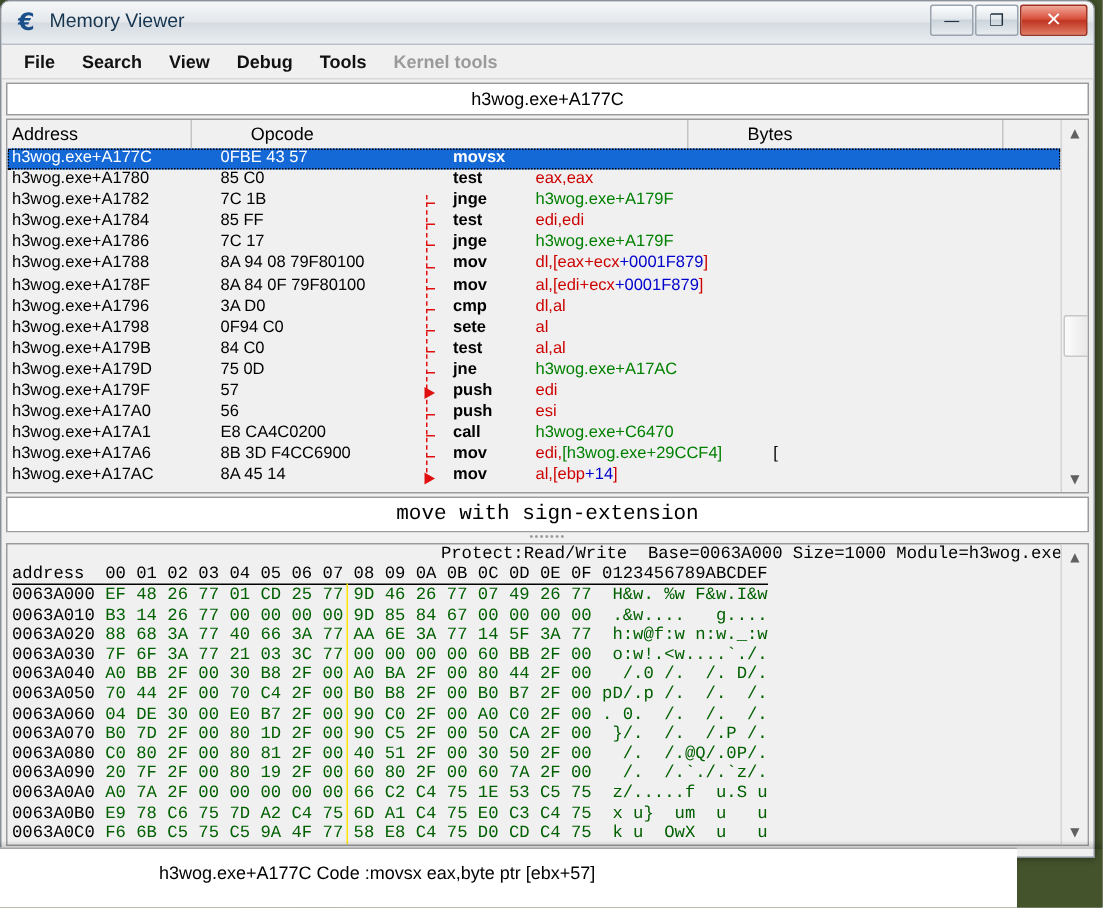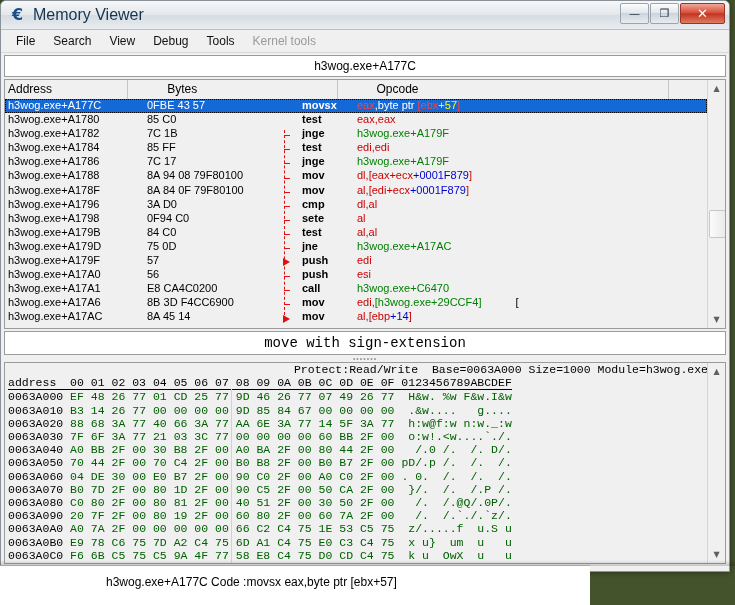--- a/index.html
+++ b/index.html
@@ -44,21 +44,21 @@
     background:linear-gradient(180deg,#f6f7f8 0%,#e4e8ec 48%,#d6dce2 52%,#e9edf1 100%);
     border-bottom:1px solid #b9c0c7;
     position:relative;
   }
   #titlebar .app-icon{
     position:absolute;left:7px;top:4px;width:19px;height:19px;
     font-size:16px;color:#1b4f8a;line-height:19px;text-align:center;
     font-family:"DejaVu Sans",sans-serif;font-weight:bold;
   }
   #titlebar .title{
-    position:absolute;left:32px;top:5px;font-size:16px;color:#14344f;
+    position:absolute;left:32px;top:5px;font-size:13px;color:#14344f;
   }
   .winbtns{position:absolute;right:4px;top:2px;display:flex;gap:1px;}
   .winbtn{
     width:27px;height:19px;border:1px solid #9aa4ae;border-radius:2px;
     background:linear-gradient(180deg,#fcfdfd 0%,#e3e8ec 45%,#ccd4db 50%,#e7ecef 100%);
     position:relative;cursor:default;
   }
   .winbtn.close{
     width:43px;
     background:linear-gradient(180deg,#f0a79a 0%,#d9503c 45%,#c03522 52%,#e07b64 100%);
@@ -69,21 +69,21 @@
     color:#203040;font-size:11px;line-height:19px;text-align:center;
     font-family:"DejaVu Sans",sans-serif;
   }
   .winbtn.close .g{color:#fff;font-size:13px;font-weight:bold;}
 
   
   #menubar{
     height:22px;background:#f0f0f0;border-bottom:1px solid #d8d8d8;
     display:flex;align-items:center;padding-left:6px;
   }
-  #menubar .mi{font-size:12px;color:#111;padding:2px 9px;cursor:default;}
+  #menubar .mi{font-size:12px;color:#111;padding:2px 9px;cursor:default;font-weight:bold;}
   #menubar .mi.disabled{color:#9a9a9a;}
 
   
   #addr-banner{
     margin:2px 3px 0 3px;height:20px;
     background:#fff;border:1px solid #9b9b9b;
     display:flex;align-items:center;justify-content:center;
     font-size:12px;color:#000;
   }
 
@@ -185,21 +185,21 @@
   #hex-info{color:#000;white-space:pre;text-align:right;}
   #hex-colhead{color:#000;white-space:pre;border-bottom:1px solid #000;display:inline-block;}
   .hex-row{white-space:pre;color:#006000;}
   .hex-row .ad{color:#000;}
   #hex-divider{
     position:absolute;top:26px;width:1px;background:#ffe400;
   }
 
   
   #infobar{
-    position:absolute;left:0;top:565px;width:590px;height:40px;
+    position:absolute;left:0;top:565px;width:678px;height:40px;
     background:#fff;border-top:1px solid #c8c8c8;
   }
   #infobar .shadow-top{
     position:absolute;left:0;top:-6px;width:735px;height:6px;
     background:linear-gradient(180deg,rgba(0,0,0,0) 0%, rgba(0,0,0,.18) 100%);
   }
   #infobar .txt{
     position:absolute;left:106px;top:9px;font-size:12px;color:#000;
   }
 </style>
@@ -249,32 +249,31 @@
     <div class="mi disabled">Kernel tools</div>
   </div>
 
   <div id="addr-banner">
     <span>h3wog.exe+A177C</span>
   </div>
 
   <div id="disasm-pane">
     <div id="disasm-head">
       <div class="hc" id="hc-addr">Address</div>
+      <div class="hc" id="hc-op">Opcode</div>
       <div class="hc" id="hc-bytes">Bytes</div>
-      <div class="hc" id="hc-op">Opcode</div>
       <div class="hc" id="hc-extra"></div>
     </div>
 
     <div id="rows">
         <div class="row sel">
           <div class="c-addr">h3wog.exe+A177C</div>
           <div class="c-bytes">0FBE 43 57</div>
           <div class="c-jmp"></div>
           <div class="c-mn">movsx</div>
-          <div class="c-ops"><span class="op-reg">eax</span><span class="op-plain">,byte ptr </span><span class="op-reg">[ebx</span><span class="op-imm">+57</span><span class="op-reg">]</span></div>
         </div>
         <div class="row">
           <div class="c-addr">h3wog.exe+A1780</div>
           <div class="c-bytes">85 C0</div>
           <div class="c-jmp"></div>
           <div class="c-mn">test</div>
           <div class="c-ops"><span class="op-reg">eax,eax</span></div>
         </div>
         <div class="row">
           <div class="c-addr">h3wog.exe+A1782</div>

